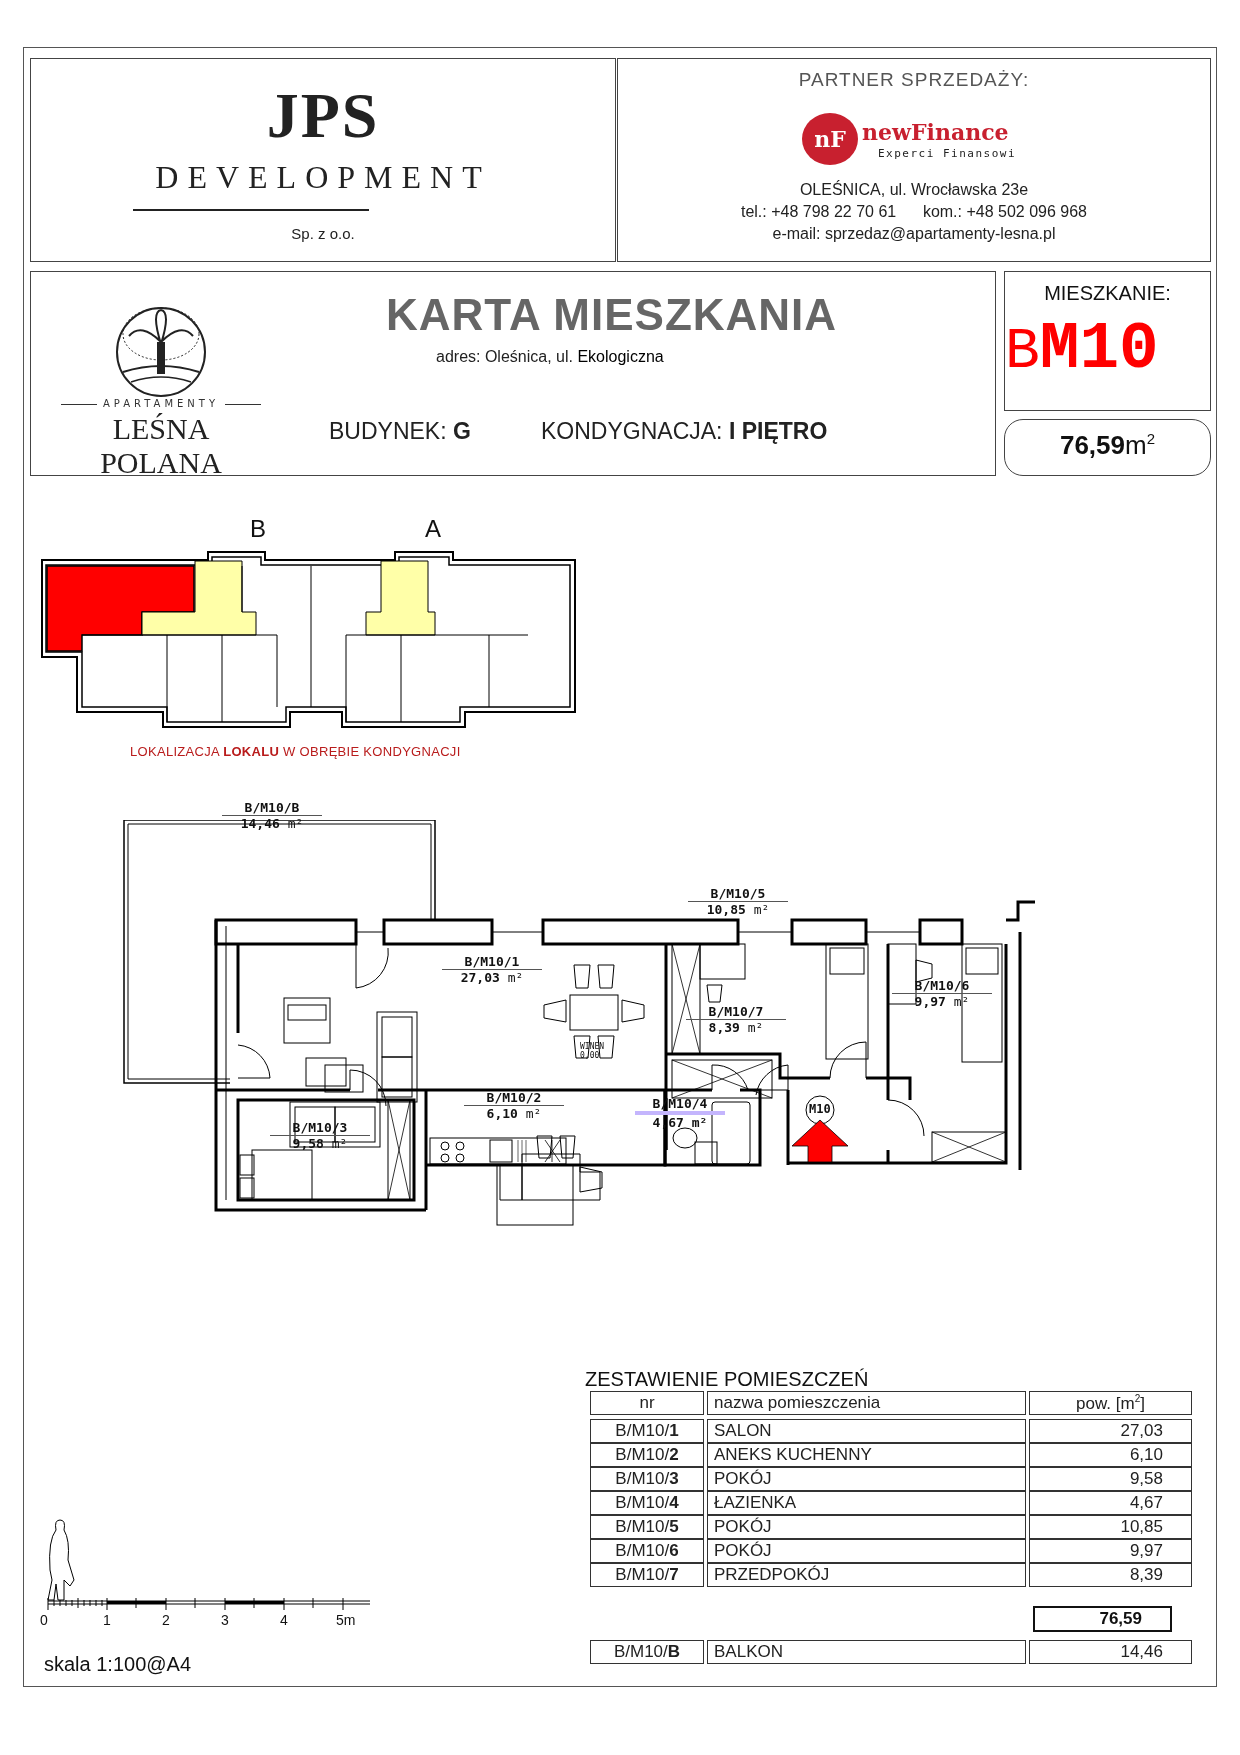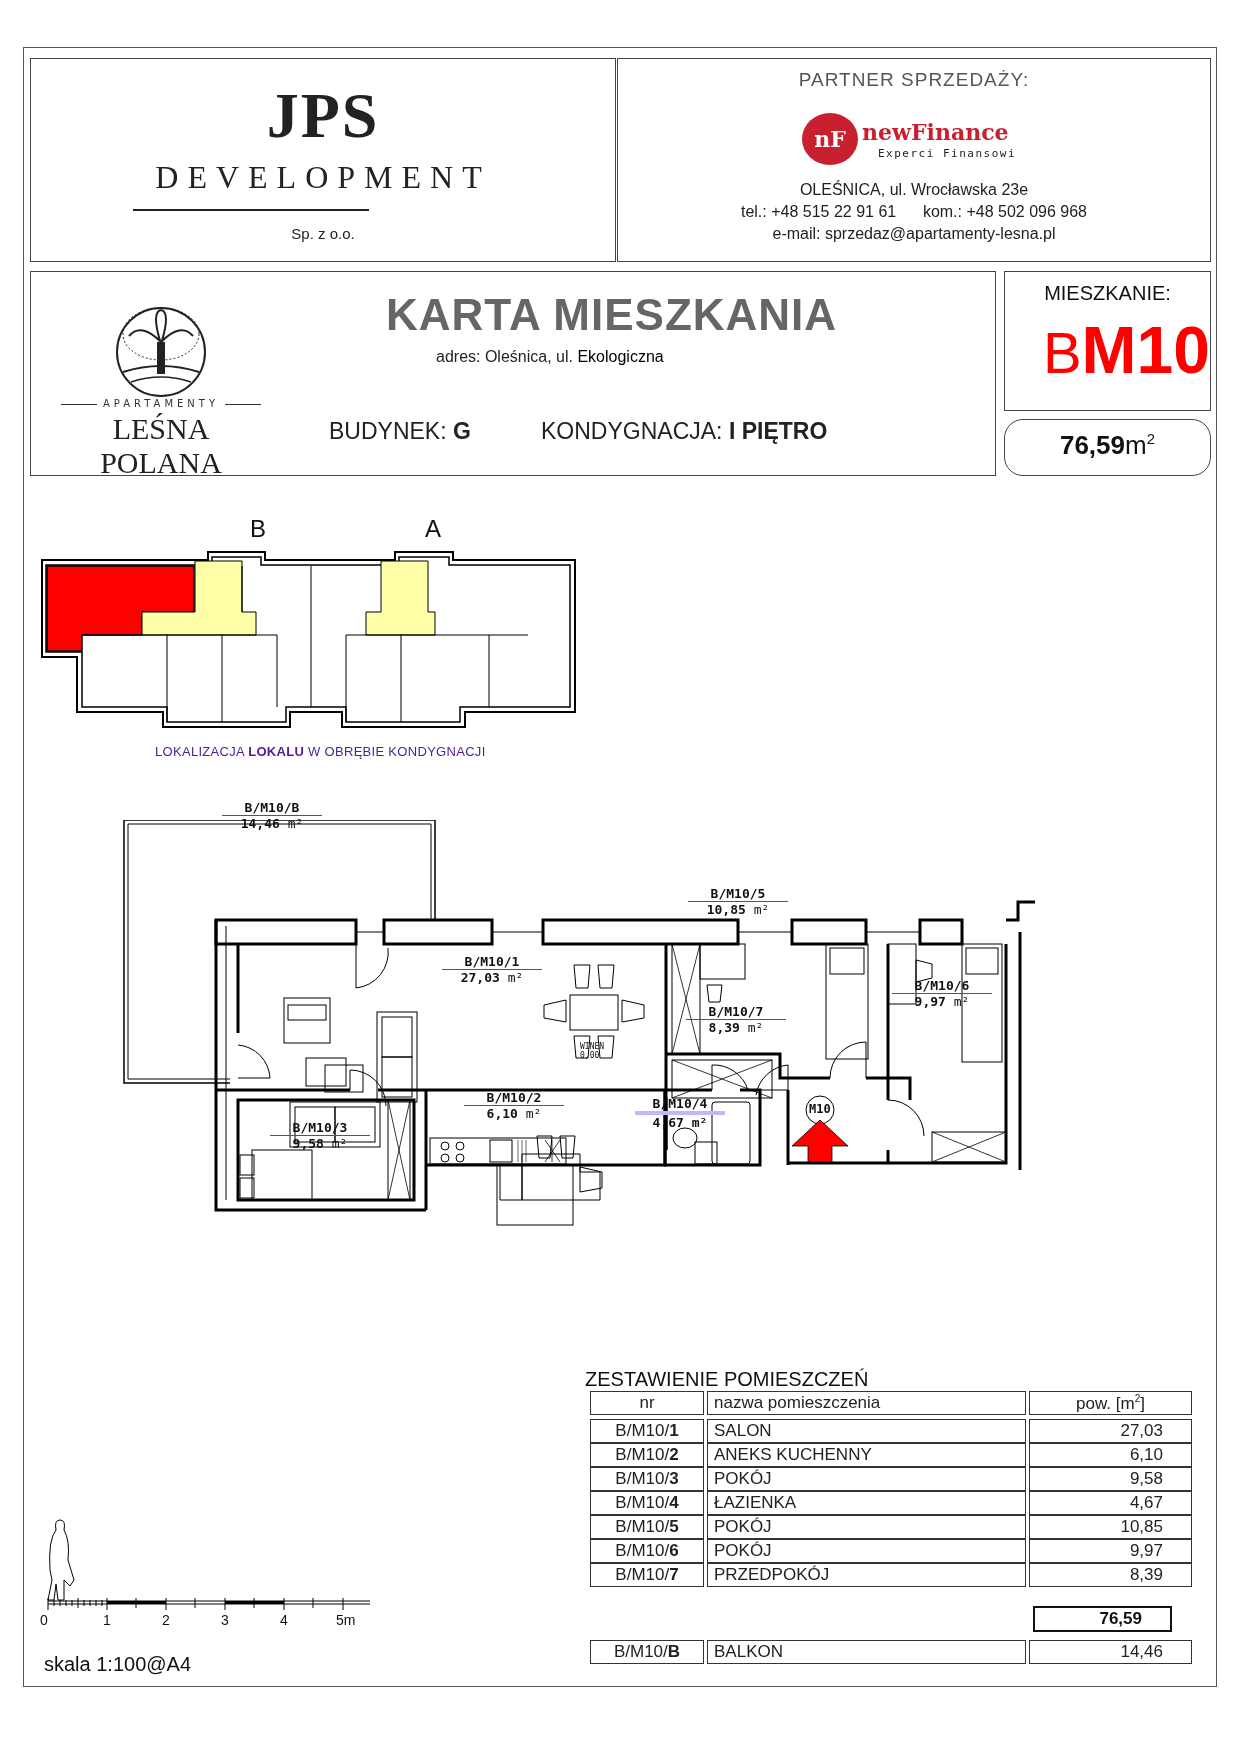--- a/index.html
+++ b/index.html
@@ -26,27 +26,27 @@
   #mieszkanie{left:1004px;top:271px;width:207px;height:140px;}
   #area{left:1004px;top:419px;width:207px;height:57px;border-radius:19px;}
   .karta-title{position:absolute;left:355px;top:18px;font-size:44px;font-weight:bold;color:#666;letter-spacing:1px;font-family:"Liberation Sans",sans-serif;}
   .adres{position:absolute;left:405px;top:76px;font-size:16px;color:#222;font-family:"Liberation Sans",sans-serif;}
   .budynek{position:absolute;left:298px;top:146px;font-size:23px;color:#222;font-family:"Liberation Sans",sans-serif;}
   .kond{position:absolute;left:510px;top:146px;font-size:23px;color:#222;font-family:"Liberation Sans",sans-serif;}
   .lesna-logo{position:absolute;left:20px;top:30px;width:220px;height:160px;}
   .lesna-apt{position:absolute;left:0;top:96px;width:100%;text-align:center;font-size:10px;letter-spacing:4px;color:#333;}
   .lesna-name{position:absolute;left:0;top:110px;width:100%;text-align:center;font-size:30px;color:#222;font-family:"Liberation Serif","DejaVu Serif",serif;}
   .m-label{position:absolute;top:10px;left:0;width:100%;text-align:center;font-size:20px;color:#111;font-family:"Liberation Sans",sans-serif;}
-  .m-code{position:absolute;top:40px;left:0;width:100%;text-align:right;color:#f00;font-family:Liberation Sans, sans-serif;}
+  .m-code{position:absolute;top:40px;left:0;width:100%;text-align:left;color:#f00;font-family:Liberation Mono, monospace;}
   .m-code .b{font-size:58px;font-weight:normal;}
   .m-code .m{font-size:66px;font-weight:bold;}
   .area-val{position:absolute;top:10px;left:0;width:100%;text-align:center;font-size:26px;font-family:"Liberation Sans",sans-serif;}
   
   .keyplan{position:absolute;left:40px;top:515px;width:600px;height:245px;}
-  .keycap{position:absolute;left:130px;top:744px;font-size:13px;color:#4c1d95;font-family:"Liberation Sans",sans-serif;letter-spacing:0.3px;margin-left:25px;}
+  .keycap{position:absolute;left:130px;top:744px;font-size:13px;color:#b91c1c;font-family:"Liberation Sans",sans-serif;letter-spacing:0.3px;}
   
   .plan{position:absolute;left:120px;top:820px;width:1040px;height:430px;}
   
   .tbl-title{position:absolute;left:585px;top:1368px;font-size:20px;color:#111;font-family:"Liberation Sans",sans-serif;}
   table.rooms{position:absolute;left:587px;top:1391px;border-collapse:separate;border-spacing:3px 0;font-family:"Liberation Sans",sans-serif;font-size:17px;}
   table.rooms td,table.rooms th{border:1.5px solid #333;height:22px;padding:0 6px;font-weight:normal;color:#222;}
   table.rooms th{font-size:17px;}
   .c-nr{width:100px;text-align:center;}
   .c-name{width:305px;text-align:left;}
   .c-area{width:127px;text-align:right;padding-right:28px!important;}
@@ -70,21 +70,21 @@
 </div>
 
 <div class="box" id="partner">
   <div class="partner-title">PARTNER SPRZEDAŻY:</div>
   <div class="nf-logo">
     <div class="nf-circle">nF</div>
     <div class="nf-name">newFinance</div>
     <div class="nf-sub">Experci Finansowi</div>
   </div>
   <div class="partner-line" style="top:122px;">OLEŚNICA, ul. Wrocławska 23e</div>
-  <div class="partner-line" style="top:144px;white-space:pre;">tel.: +48 515 22 91 61      kom.: +48 502 096 968</div>
+  <div class="partner-line" style="top:144px;white-space:pre;">tel.: +48 798 22 70 61      kom.: +48 502 096 968</div>
   <div class="partner-line" style="top:166px;">e-mail: sprzedaz@apartamenty-lesna.pl</div>
 </div>
 
 <div class="box" id="karta">
   <div class="lesna-logo">
     <svg width="220" height="100" viewBox="0 0 220 100">
       <circle cx="110" cy="50" r="44" fill="none" stroke="#222" stroke-width="2"></circle>
       <path d="M72 70 Q110 58 148 70" fill="none" stroke="#222" stroke-width="2"></path>
       <path d="M80 80 Q110 70 140 80" fill="none" stroke="#222" stroke-width="1.5"></path>
       <rect x="106" y="40" width="8" height="32" fill="#222"></rect>

